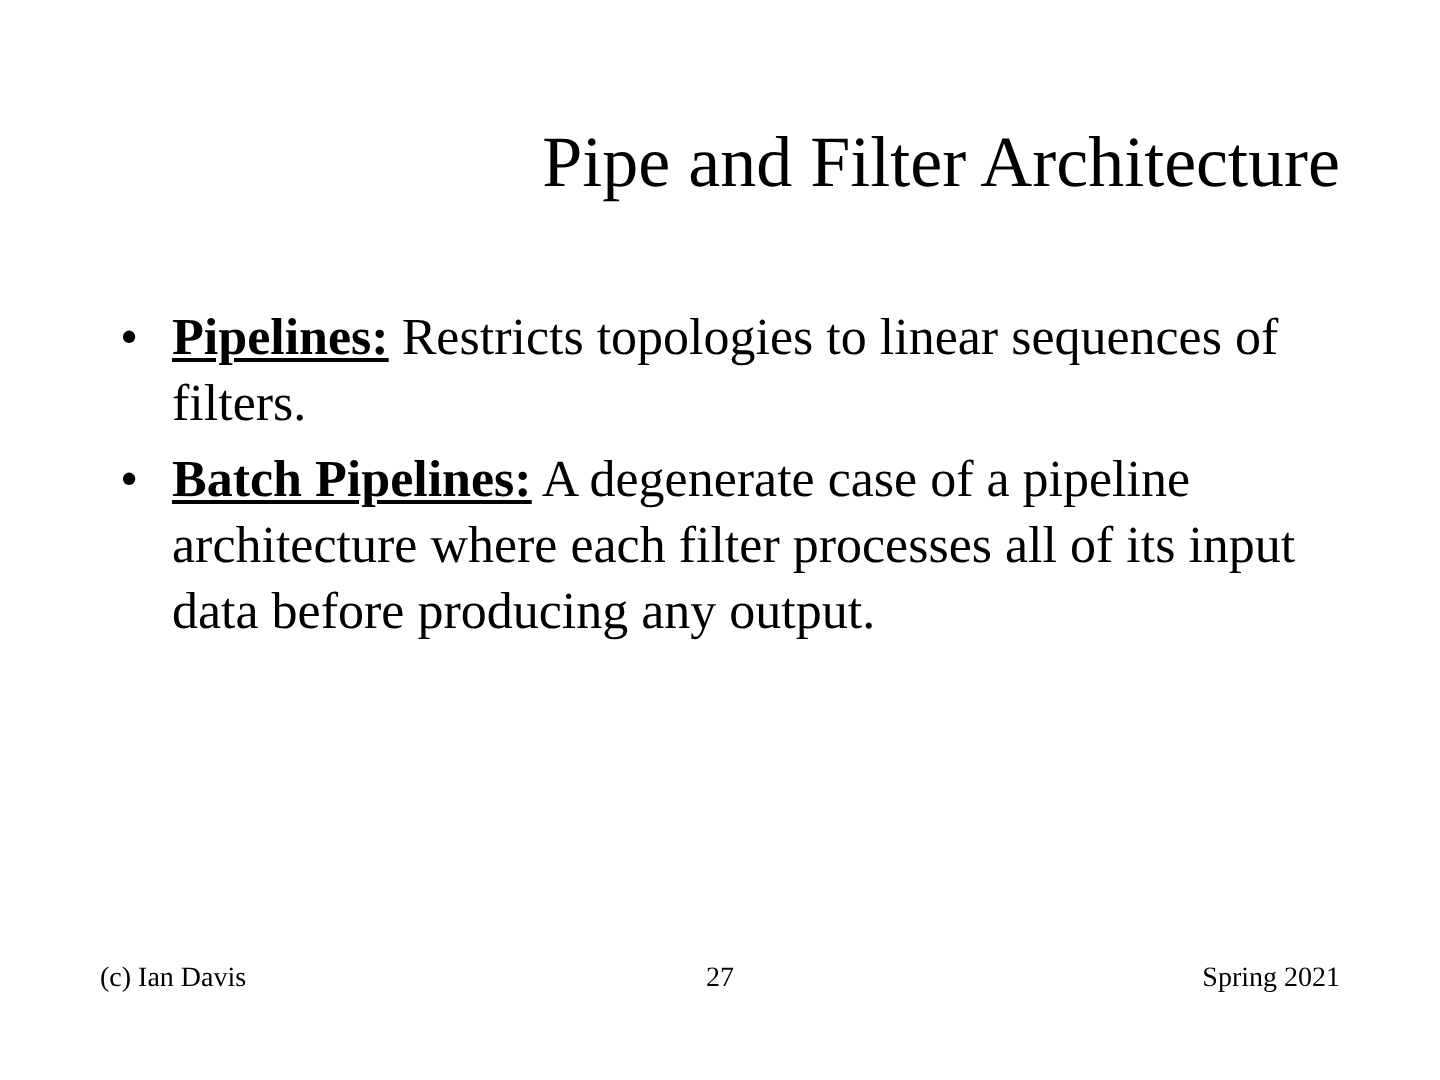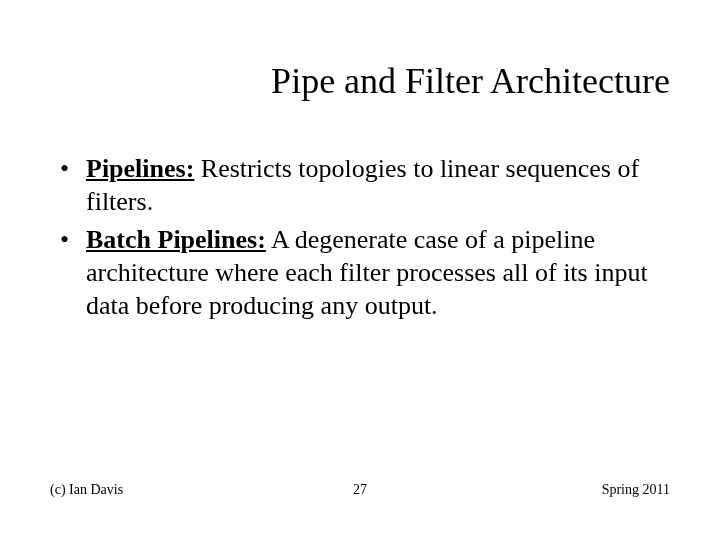--- a/index.html
+++ b/index.html
@@ -66,14 +66,14 @@
     <span class="term">Pipelines:</span><span>  Restricts topologies to linear sequences of filters.</span>
   </li>
   <li>
     <span class="term">Batch Pipelines:</span><span> A degenerate case of a pipeline architecture where each filter processes all of its input data before producing any output.</span>
   </li>
 </ul>
 
 <div class="footer">
   <span>(c) Ian Davis</span>
   <span class="center">27</span>
-  <span>Spring 2011</span>
+  <span>Spring 2021</span>
 </div>
 
 </body></html>

